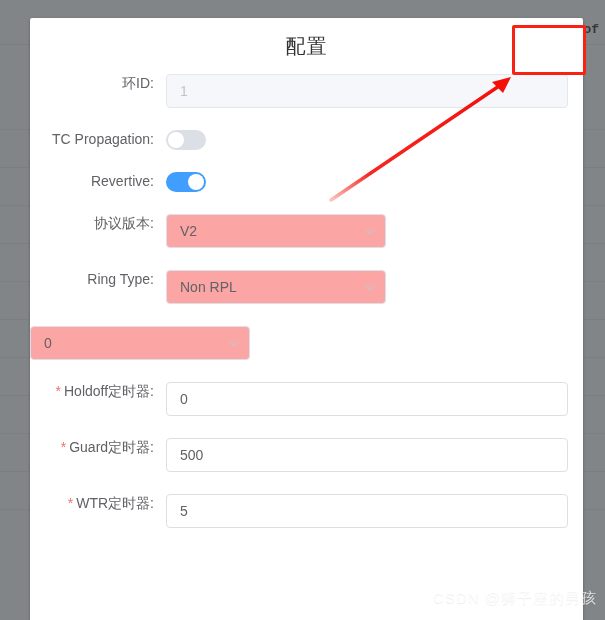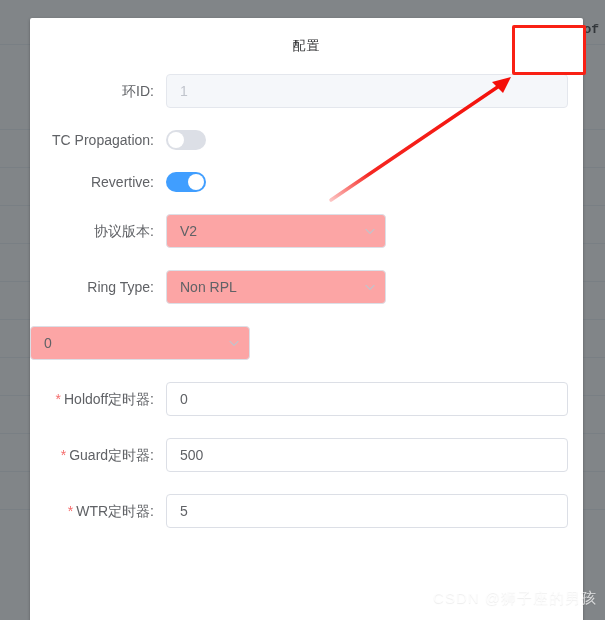--- a/index.html
+++ b/index.html
@@ -63,33 +63,33 @@
     overflow: hidden;
   }
   .modal-header {
     height: 56px;
     display: flex;
     align-items: center;
     justify-content: center;
     position: relative;
   }
   .modal-title {
-    font-size: 13px;
+    font-size: 20px;
     color: #303133;
     letter-spacing: 1px;
     font-family: Liberation Mono, monospace;
   }
   .modal-body {
     padding: 0 0 0 0;
   }
 
   
   .form-row {
     display: flex;
-    align-items: center;
+    align-items: flex-start;
     margin-bottom: 22px;
     padding-right: 15px;
   }
   .form-label {
     width: 136px;
     min-width: 136px;
     text-align: right;
     padding-right: 12px;
     box-sizing: border-box;
     font-size: 14px;

